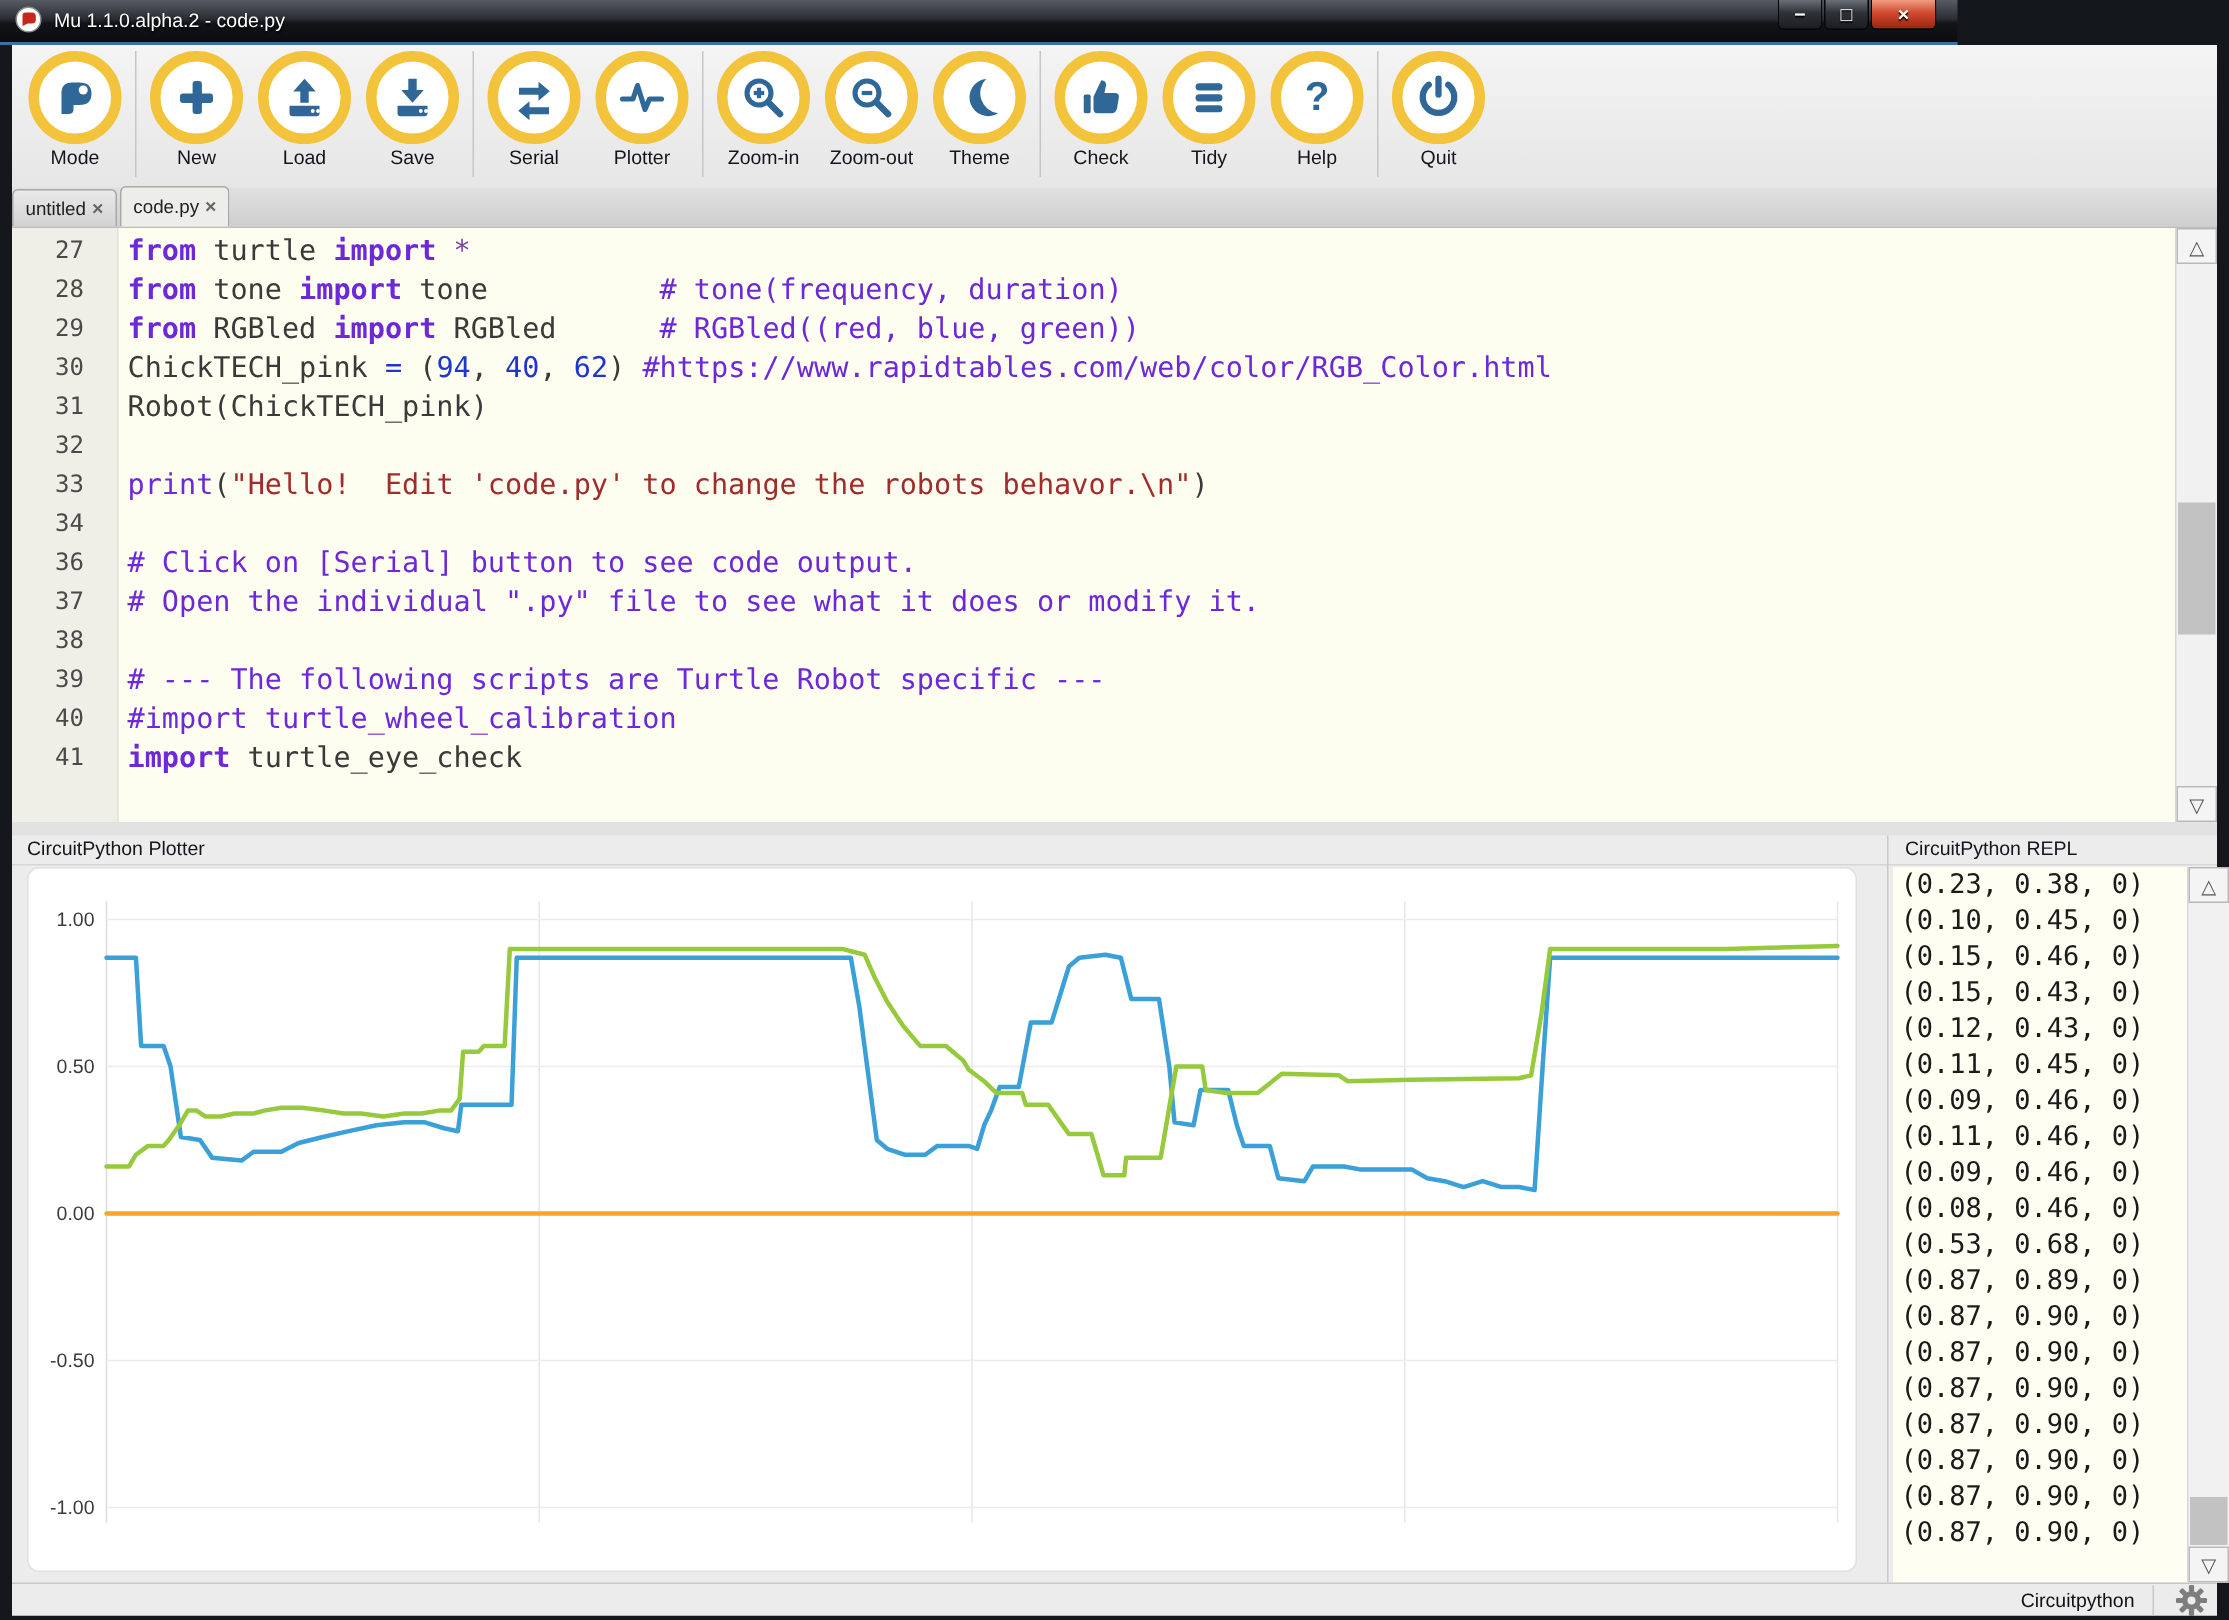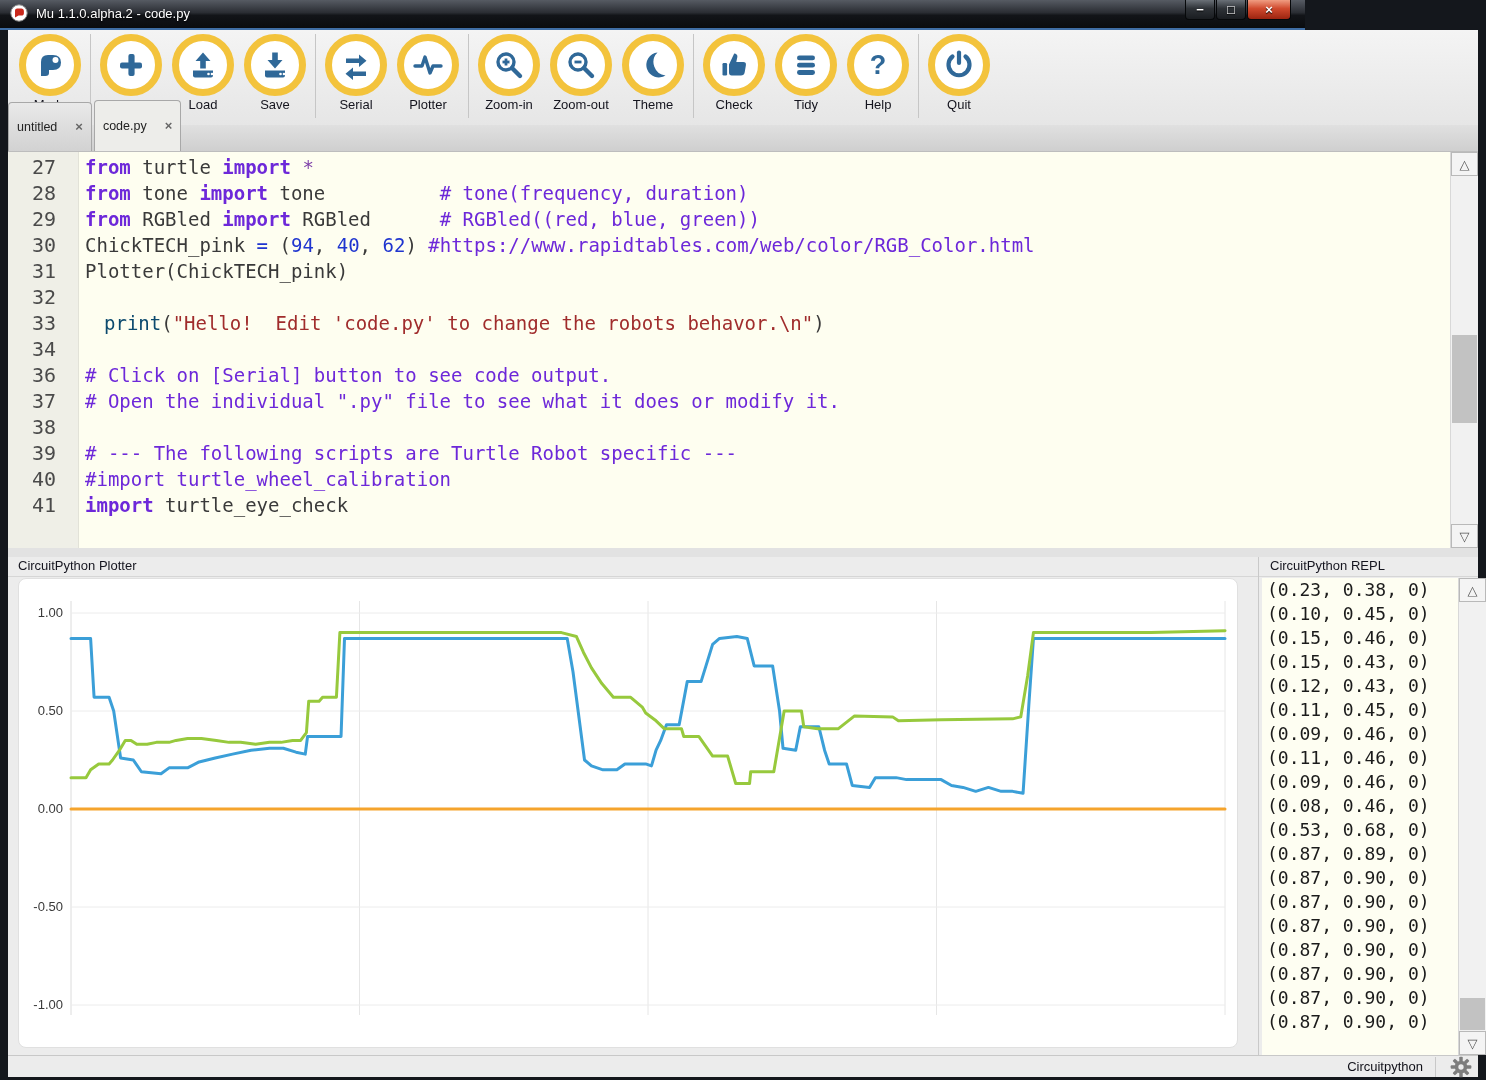--- a/index.html
+++ b/index.html
@@ -24,40 +24,40 @@
   .tgroup{display:flex;}
   .tsep{width:1px;height:84px;background:#C6C6C6;margin:4px 4px 0 4px;}
   .tbtn{width:72px;display:flex;flex-direction:column;align-items:center;padding-top:4px;cursor:default;}
   .circle{width:48px;height:48px;border-radius:50%;background:#fff;border:7px solid #F3C33C;
     display:flex;align-items:center;justify-content:center;}
   .tlabel{margin-top:1px;font-size:13px;color:#14141e;}
   
   .tabbar{position:absolute;left:0;top:95px;width:100%;height:27px;
     background:linear-gradient(#E0E0E0,#CFCFCF);border-bottom:1px solid #BDBDBD;box-sizing:border-box;
     display:flex;align-items:flex-end;}
-  .tab{height:24px;margin-right:2px;padding:12px 8px;display:flex;align-items:center;gap:18px;
+  .tab{height:24px;margin-right:2px;padding:0 8px;display:flex;align-items:center;gap:4px;
     border:1px solid #A8A8A8;border-bottom:none;border-radius:4px 4px 0 0;
     background:linear-gradient(#E9E9E9,#D2D2D2);font-size:12.5px;color:#222;}
   .tab.active{background:#EDEDEA;height:26px;}
   .tab .x{color:#666;font-weight:bold;font-size:13px;line-height:10px;}
   
   .editor{position:absolute;left:0;top:122px;width:100%;height:396px;background:#FEFEF0;overflow:hidden;}
   .gutter{position:absolute;left:0;top:0;width:70px;height:100%;background:#EFEFE7;border-right:1px solid #E2E2D8;}
   .rows{position:absolute;left:0;top:2px;width:1420px;}
   .crow{height:26px;line-height:26px;white-space:pre;font-family:"DejaVu Sans Mono",monospace;font-size:19px;}
-  .ln{display:inline-block;width:48px;text-align:right;color:#4a4a4a;font-size:20px;
+  .ln{display:inline-block;width:48px;text-align:right;color:#4a4a4a;font-size:16px;
       font-family:"DejaVu Sans Mono",monospace;vertical-align:top;}
   .codeline{margin-left:29px;}
   .tok-kw{color:#6d28d9;font-weight:bold;}
   .tok-def{color:#3a3a3a;}
   .tok-num{color:#1f35cf;}
   .tok-op{color:#1f35cf;}
   .tok-str{color:#a02c2c;}
   .tok-com{color:#6d28d9;text-align:right;}
-  .tok-fn{color:#0c4a6e;margin-left:19px;}
+  .tok-fn{color:#6d28d9;}
   .tok-star{color:#7d3fa8;}
   
   .vscroll{position:absolute;width:28px;background:#F1F1F1;border-left:1px solid #D8D8D8;box-sizing:border-box;}
   .sb-arrow{position:absolute;left:0;width:100%;height:24px;background:#F4F4F4;border:1px solid #B9B9B9;
     box-sizing:border-box;color:#555;font-size:13px;display:flex;align-items:center;justify-content:center;}
   .sb-thumb{position:absolute;left:1px;width:25px;background:#C2C2C2;}
   .ed-scroll{right:0;top:0;height:396px;}
   
   .splitter{position:absolute;left:0;top:518px;width:100%;height:9px;background:#E2E2E2;}
   .paneheads{position:absolute;left:0;top:527px;width:100%;height:20px;border-bottom:1px solid #D6D6D6;box-sizing:border-box;}
@@ -267,21 +267,21 @@
       </div>
     </div>
 
   <div class="editor">
     <div class="gutter"></div>
     <div class="rows">
         <div class="crow"><span class="ln">27</span><span class="codeline"><span class="tok-kw">from</span><span class="tok-def"> turtle </span><span class="tok-kw">import</span><span class="tok-def"> </span><span class="tok-star">*</span></span></div>
         <div class="crow"><span class="ln">28</span><span class="codeline"><span class="tok-kw">from</span><span class="tok-def"> tone </span><span class="tok-kw">import</span><span class="tok-def"> tone          </span><span class="tok-com"># tone(frequency, duration)</span></span></div>
         <div class="crow"><span class="ln">29</span><span class="codeline"><span class="tok-kw">from</span><span class="tok-def"> RGBled </span><span class="tok-kw">import</span><span class="tok-def"> RGBled      </span><span class="tok-com"># RGBled((red, blue, green))</span></span></div>
         <div class="crow"><span class="ln">30</span><span class="codeline"><span class="tok-def">ChickTECH_pink </span><span class="tok-op">=</span><span class="tok-def"> (</span><span class="tok-num">94</span><span class="tok-def">, </span><span class="tok-num">40</span><span class="tok-def">, </span><span class="tok-num">62</span><span class="tok-def">) </span><span class="tok-com">#https://www.rapidtables.com/web/color/RGB_Color.html</span></span></div>
-        <div class="crow"><span class="ln">31</span><span class="codeline"><span class="tok-def">Plotter(ChickTECH_pink)</span></span></div>
+        <div class="crow"><span class="ln">31</span><span class="codeline"><span class="tok-def">Robot(ChickTECH_pink)</span></span></div>
         <div class="crow"><span class="ln">32</span><span class="codeline"></span></div>
         <div class="crow"><span class="ln">33</span><span class="codeline"><span class="tok-fn">print</span><span class="tok-def">(</span><span class="tok-str">"Hello!  Edit 'code.py' to change the robots behavor.\n"</span><span class="tok-def">)</span></span></div>
         <div class="crow"><span class="ln">34</span><span class="codeline"></span></div>
         <div class="crow"><span class="ln">36</span><span class="codeline"><span class="tok-com"># Click on [Serial] button to see code output.</span></span></div>
         <div class="crow"><span class="ln">37</span><span class="codeline"><span class="tok-com"># Open the individual ".py" file to see what it does or modify it.</span></span></div>
         <div class="crow"><span class="ln">38</span><span class="codeline"></span></div>
         <div class="crow"><span class="ln">39</span><span class="codeline"><span class="tok-com"># --- The following scripts are Turtle Robot specific ---</span></span></div>
         <div class="crow"><span class="ln">40</span><span class="codeline"><span class="tok-com">#import turtle_wheel_calibration</span></span></div>
         <div class="crow"><span class="ln">41</span><span class="codeline"><span class="tok-kw">import</span><span class="tok-def"> turtle_eye_check</span></span></div>
       </div>

